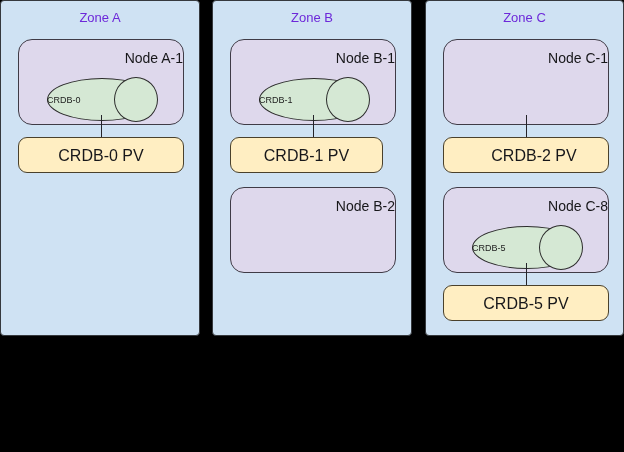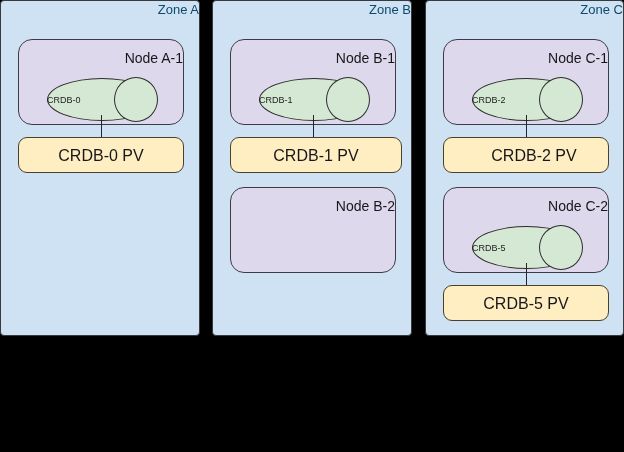--- a/index.html
+++ b/index.html
@@ -25,26 +25,26 @@
   
   .zone {
     position: absolute;
     background: #cfe2f3;
     border: 1px solid #36393d;
     border-radius: 4px;
     box-sizing: border-box;
   }
   .zone-title {
     position: absolute;
-    top: 1px;
+    top: 9px;
     left: 0;
     width: 100%;
-    text-align: right;
+    text-align: center;
     font-size: 13px;
-    color: #0c4a6e;
+    color: #6d28d9;
     line-height: 15px;
     white-space: nowrap;
   }
 
   
   .node {
     position: absolute;
     background: #ded8ec;
     border: 1px solid #3f3b46;
     border-radius: 14px;
@@ -156,49 +156,44 @@
       <div class="node-title">Node B-1</div>
       <div class="cyl" style="left:28px; top:38px; width:110px; height:43px;">
         <div class="cyl-body"></div>
         <div class="cyl-cap"></div>
         <div class="cyl-label">CRDB-1</div>
       </div>
     </div>
 
     <div class="connector" style="left:100px; top:114px; height:23px;"></div>
 
-    <div class="pv" style="left:17px; top:136px; width:172px; height:36px;">
+    <div class="pv" style="left:17px; top:136px; width:153px; height:36px;">
       <span class="pv-label">CRDB-1 PV</span>
     </div>
 
     <div class="node" style="left:17px; top:186px; width:166px; height:86px;">
       <div class="node-title">Node B-2</div>
     </div>
   </div>
 
   <div class="zone" style="left:425px; top:0px; width:199px; height:336px;">
     <div class="zone-title">Zone C</div>
 
     <div class="node" style="left:17px; top:38px; width:166px; height:86px;">
       <div class="node-title">Node C-1</div>
-      <div class="cyl" style="left:28px; top:38px; width:110px; height:43px;">
-        <div class="cyl-body"></div>
-        <div class="cyl-cap"></div>
-        <div class="cyl-label">CRDB-2</div>
-      </div>
     </div>
 
     <div class="connector" style="left:100px; top:114px; height:23px;"></div>
 
     <div class="pv" style="left:17px; top:136px; width:166px; height:36px;padding-left:16px;">
       <span class="pv-label">CRDB-2 PV</span>
     </div>
 
     <div class="node" style="left:17px; top:186px; width:166px; height:86px;">
-      <div class="node-title">Node C-2</div>
+      <div class="node-title">Node C-8</div>
       <div class="cyl" style="left:28px; top:38px; width:110px; height:43px;">
         <div class="cyl-body"></div>
         <div class="cyl-cap"></div>
         <div class="cyl-label">CRDB-5</div>
       </div>
     </div>
 
     <div class="connector" style="left:100px; top:262px; height:23px;"></div>
 
     <div class="pv" style="left:17px; top:284px; width:166px; height:36px;">

